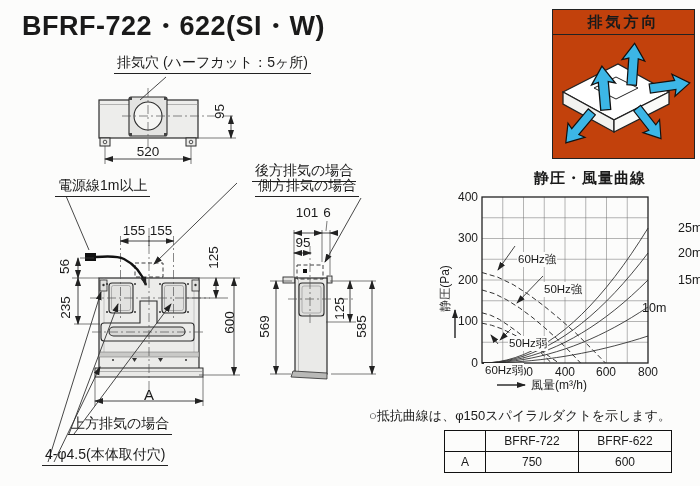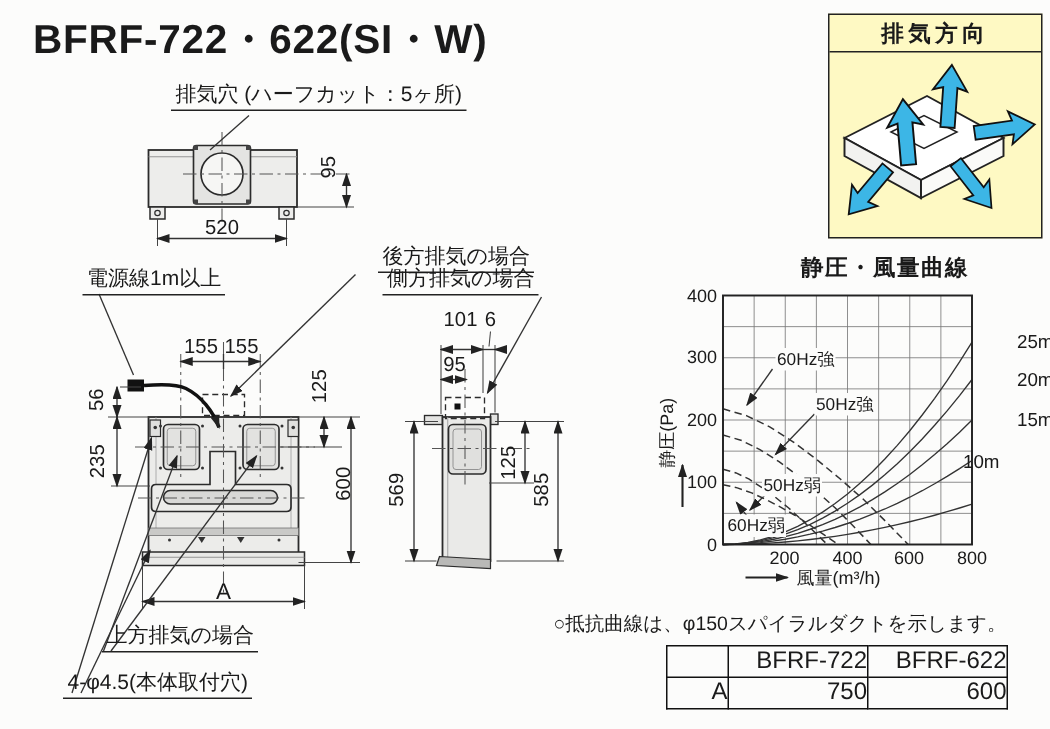--- a/index.html
+++ b/index.html
@@ -7,36 +7,36 @@
        font-family:"Liberation Sans",sans-serif;color:#1a1a1a;overflow:hidden;}
   #art{position:absolute;left:0;top:0;z-index:2;pointer-events:none;}
   .lbl{position:absolute;z-index:3;font-size:14px;white-space:nowrap;}
   .ul{border-bottom:1.3px solid #222;padding:0 3px 1px 3px;}
   .dim-t{position:absolute;z-index:3;font-size:13.5px;text-align:center;white-space:nowrap;}
   .vdim{position:absolute;z-index:3;width:40px;text-align:center;font-size:13.5px;
         transform:rotate(-90deg);white-space:nowrap;}
   #page-title{position:absolute;left:22px;top:8px;font-size:27px;font-weight:600;
         letter-spacing:.5px;z-index:3;}
   #dirbox{position:absolute;left:552px;top:9px;width:141px;height:148px;
-        border:1.6px solid #222;background:#fef9c3;z-index:1;}
+        border:1.6px solid #222;background:#c2410c;z-index:1;}
   #dirbox .dtitle{display:block;text-align:center;font-size:15px;font-weight:600;
         letter-spacing:3px;padding:3px 0 2px 0;border-bottom:1.4px solid #222;}
   .ctick{position:absolute;z-index:3;font-size:12px;}
   .ctick.y{width:28px;text-align:right;}
   .ctick.x{width:30px;text-align:center;}
-  .flab{position:absolute;z-index:3;font-size:11.5px;background:#fcfcfb;padding:0 1px;}
+  .flab{position:absolute;z-index:3;font-size:11.5px;background:#fcfcfb;padding:0 1px;margin-top:20px;}
   .dlab{position:absolute;z-index:3;font-size:12.5px;margin-left:24px;}
   #chart-title{position:absolute;left:524px;top:169px;width:132px;text-align:center;
         font-size:15px;font-weight:700;letter-spacing:1px;z-index:3;}
   #ylabel{position:absolute;left:414px;top:280px;width:62px;text-align:center;
         transform:rotate(-90deg);font-size:12px;z-index:3;}
   #xlabel{position:absolute;left:531px;top:377px;font-size:12px;z-index:3;}
   #note{position:absolute;left:369px;top:407px;font-size:13px;z-index:3;}
   #spec{position:absolute;left:444px;top:430px;border-collapse:collapse;z-index:3;
-        font-size:16px;text-align:right;}
+        font-size:12px;text-align:center;}
   #spec td,#spec th{border:1.6px solid #111;padding:0;font-weight:normal;height:20px;}
   #spec .c0{width:40px;} #spec .c1{width:92px;} #spec .c2{width:92px;}
 </style>
 </head>
 <body>
 
 <div id="page-title">BFRF-722・622(SI・W)</div>
 
 <div id="dirbox">
   <span class="dtitle">排気方向</span>

